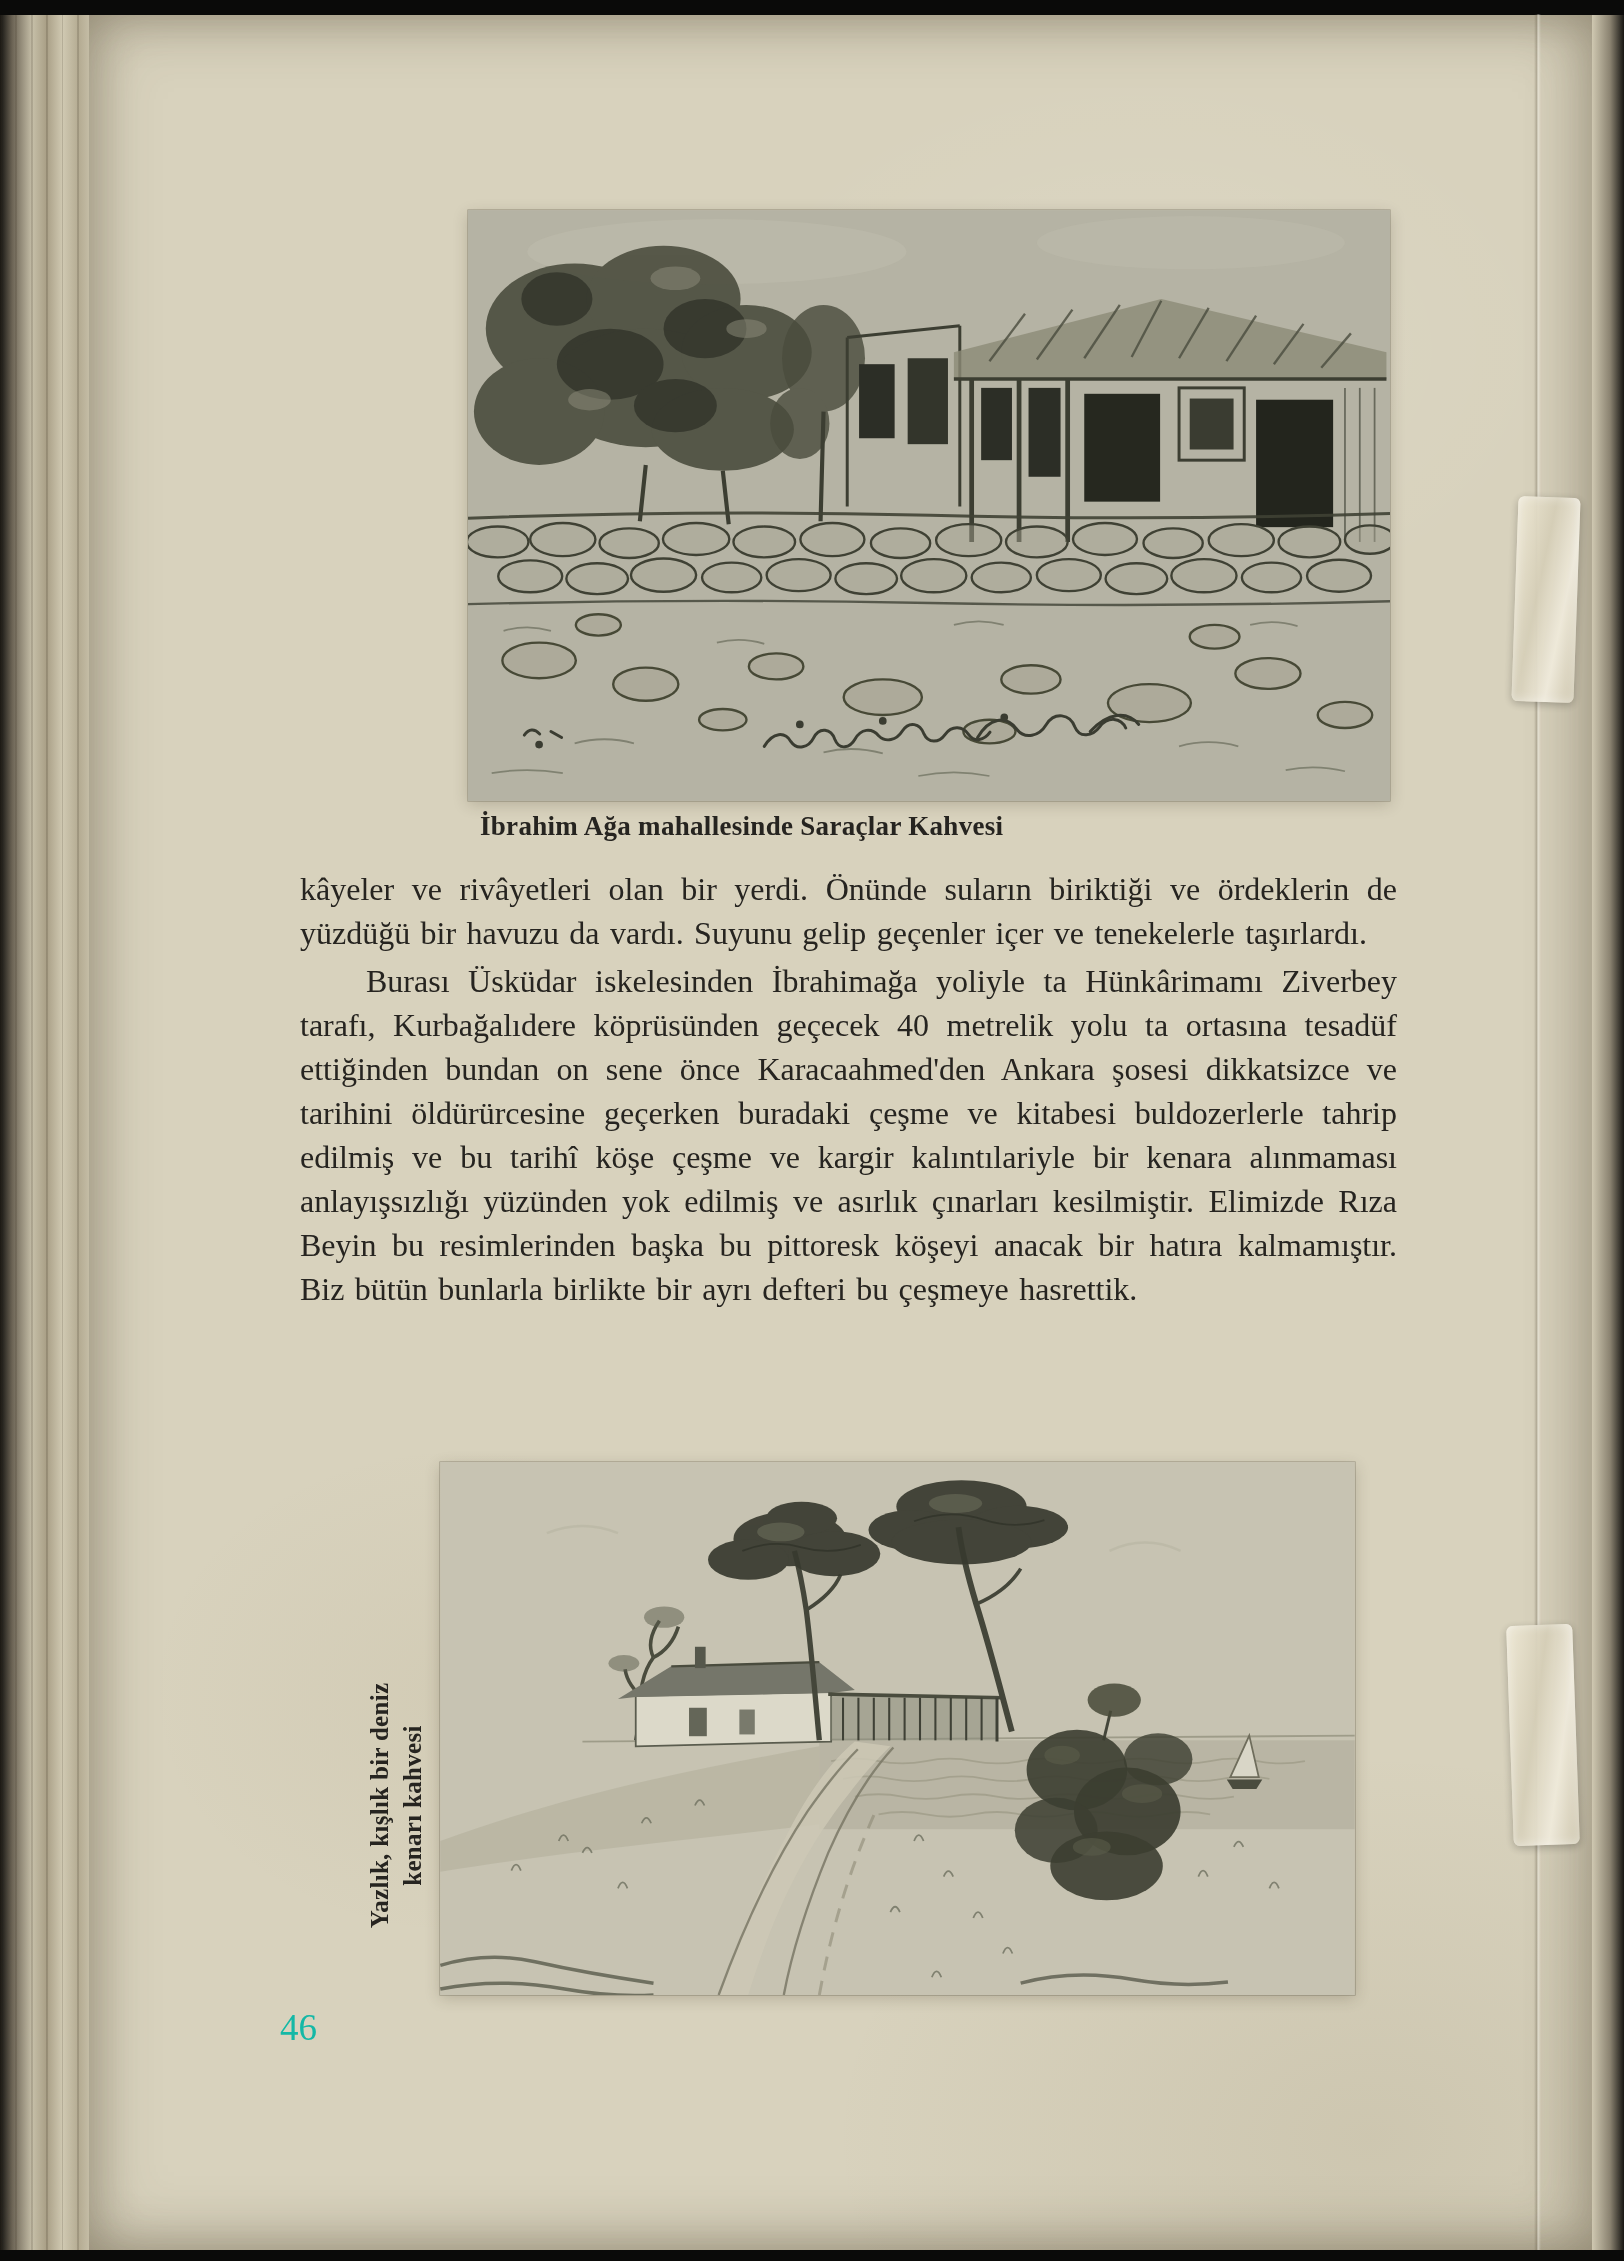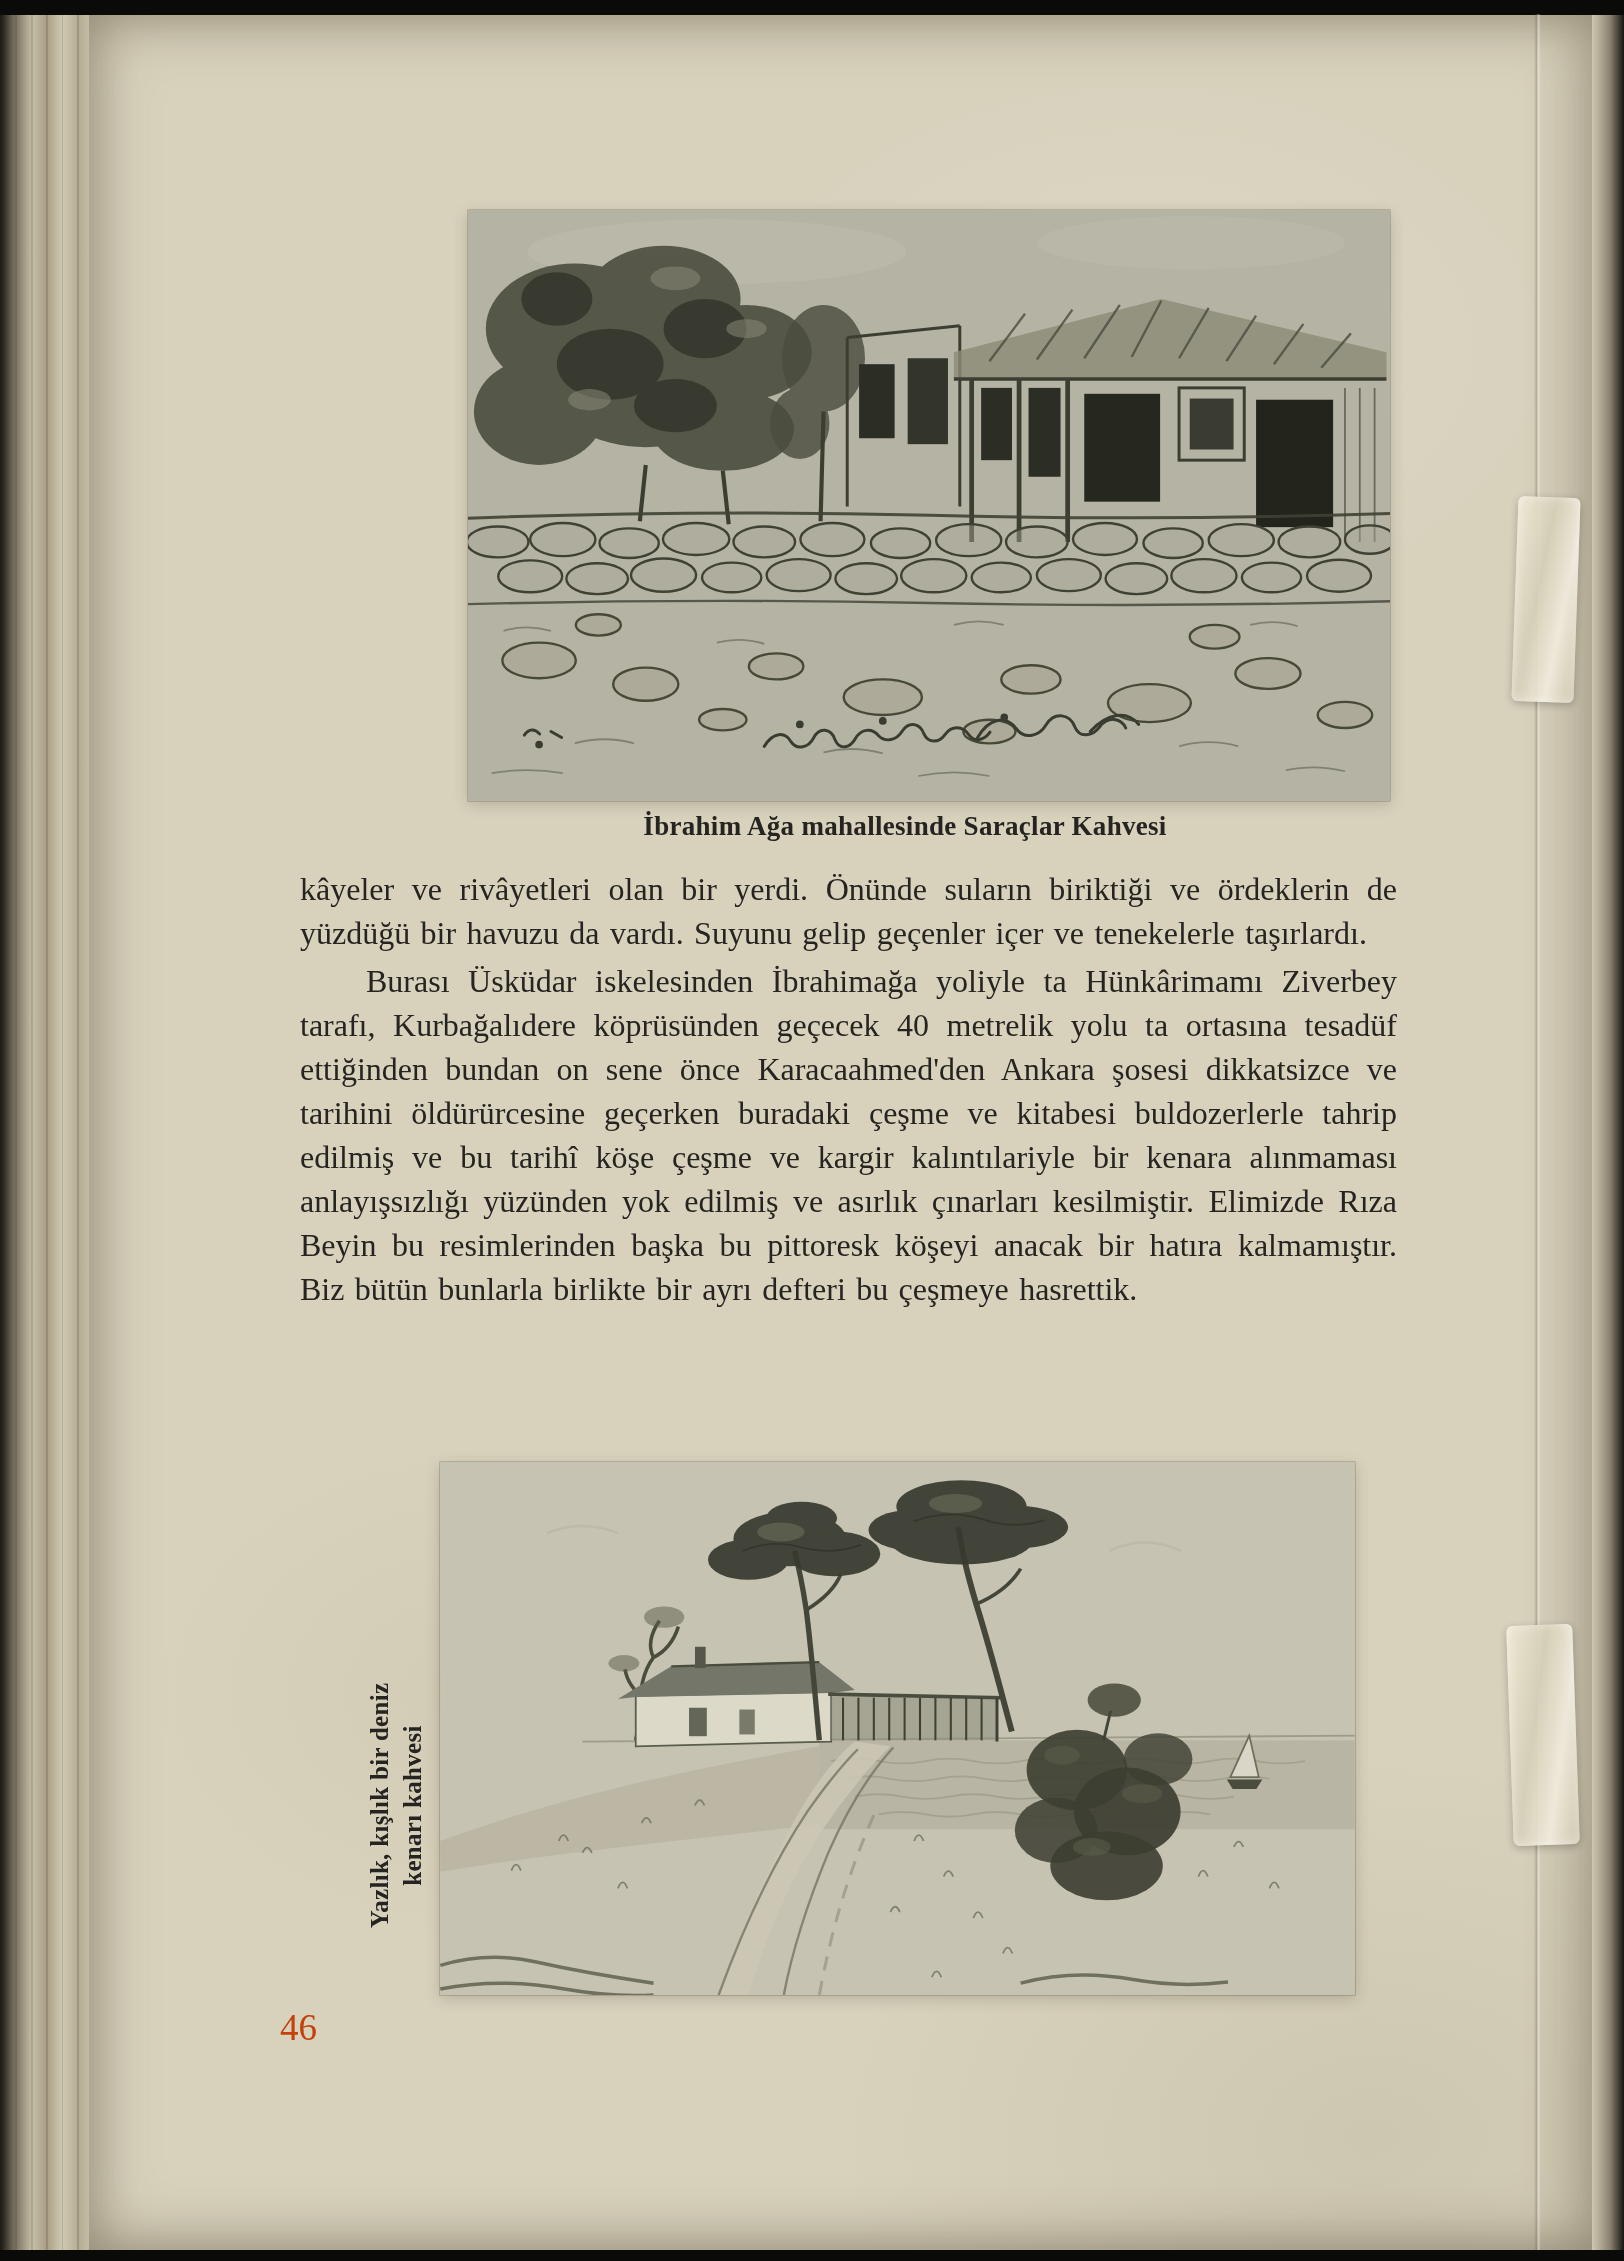--- a/index.html
+++ b/index.html
@@ -52,41 +52,41 @@
   
   .figure{
     position:absolute;z-index:2;overflow:hidden;
     box-shadow:0 0 0 0.6px rgba(60,55,40,.35), 0 3.6px 14.2px rgba(60,50,30,.22), inset 0 0 24px rgba(40,40,30,.18);
   }
   .fig-top{left:468px;top:210px;width:922px;height:591px;}
   .fig-bottom{left:440px;top:1462px;width:915px;height:533px;}
   .figure svg{display:block;width:100%;height:100%;}
 
   .caption-top{
-    position:absolute;z-index:2;left:446px;top:811px;width:918px;
-    text-align:center;font-weight:bold;font-size:27px;color:#262420;
+    position:absolute;z-index:2;left:480px;top:811px;width:918px;
+    text-align:left;font-weight:bold;font-size:27px;color:#262420;
     letter-spacing:0.3px;
   }
   .bodytext{
     position:absolute;z-index:2;left:296px;top:863px;width:1105px;
     font-size:32px;line-height:44px;color:#262420;word-spacing:2.4px;
     text-align:justify;
   }
   .bodytext p{margin:4px;}
   .bodytext p + p{text-indent:66px;}
 
   .vcaption{
     position:absolute;z-index:2;left:363px;top:1967px;width:323px;
     transform:rotate(-90deg);transform-origin:0 0;
     font-weight:bold;font-size:25px;line-height:33px;color:#262420;
     text-align:center;letter-spacing:0.3px;
   }
   .pagenum{
     position:absolute;z-index:2;left:280px;top:2006px;
-    font-size:37px;color:#c2410c;
+    font-size:37px;color:#14b8a6;
   }
 </style>
 </head>
 <body>
 
 <div class="gutter"></div>
 <div class="page"></div>
 <div class="right-edge"></div>
 <div class="strip-top"></div>
 <div class="strip-bottom"></div>

